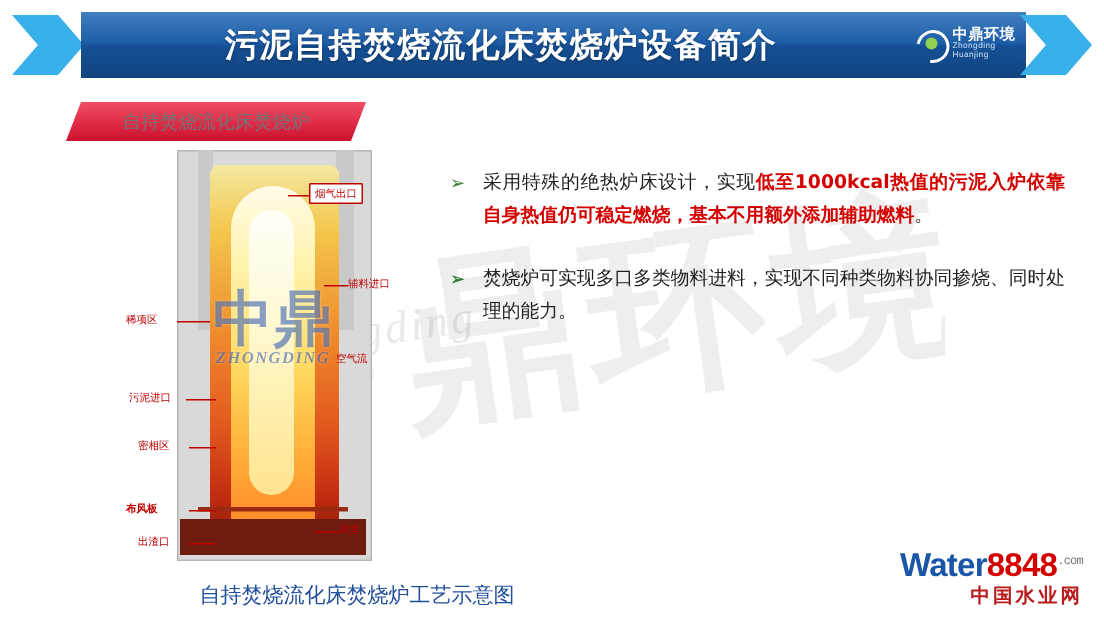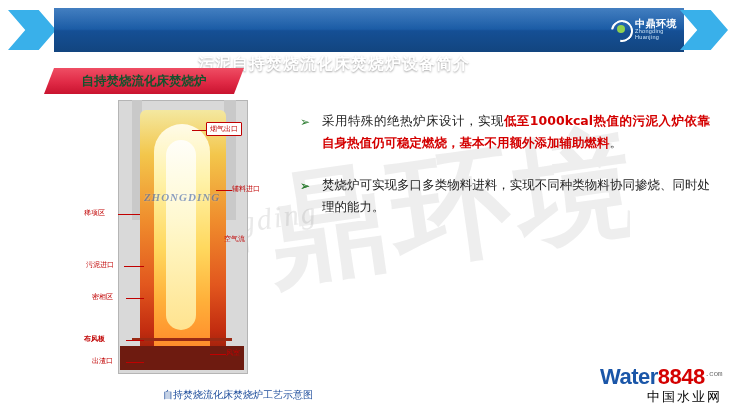--- a/index.html
+++ b/index.html
@@ -30,24 +30,23 @@
     clip-path:polygon(0 0,64% 0,100% 50%,64% 100%,0 100%,36% 50%);
   }
   .chev-right{
     position:absolute;left:680px;top:2px;width:48px;height:40px;
     background:#39b0ea;
     clip-path:polygon(0 0,64% 0,100% 50%,64% 100%,0 100%,36% 50%);
   }
   .header-title{
     position:absolute;left:54px;top:0;width:560px;height:44px;
     display:flex;align-items:center;justify-content:center;
-    color:#ffffff;font-size:16px;font-weight:bold;letter-spacing:1px;
+    color:#ffffff;font-size:22px;font-weight:bold;letter-spacing:1px;
     font-family:"DejaVu Sans","Liberation Sans",sans-serif;
     text-shadow:0 1px 2px rgba(0,0,0,.35);
-    margin-top:34px;
   }
   
   .logo{
     position:absolute;left:610px;top:6px;width:70px;height:32px;
     display:flex;align-items:center;
   }
   .logo-mark{
     width:22px;height:22px;position:relative;flex:0 0 auto;
   }
   .logo-mark .ring{
@@ -65,21 +64,21 @@
 
   
   .ribbon{
     position:absolute;left:44px;top:68px;width:200px;height:26px;
     background:linear-gradient(180deg,#ef4e64 0%,#e02a46 55%,#c9132f 100%);
     clip-path:polygon(10px 0,100% 0,calc(100% - 10px) 100%,0 100%);
   }
   .ribbon-label{
     position:absolute;left:44px;top:68px;width:200px;height:26px;
     display:flex;align-items:center;justify-content:center;
-    color:#14532d;font-size:12.5px;font-weight:bold;
+    color:#737373;font-size:12.5px;font-weight:normal;
     font-family:"DejaVu Sans","Liberation Sans",sans-serif;
   }
 
   
   .watermark{
     position:absolute;left:110px;top:95px;width:520px;height:250px;
     pointer-events:none;overflow:hidden;
   }
   .wm-cn{
     position:absolute;left:30px;top:40px;
@@ -150,21 +149,21 @@
     font-family:"DejaVu Sans","Liberation Sans",sans-serif;
   }
   .callout.box{
     border:1px solid #c00000;background:#ffffff;padding:1px 3px;border-radius:1px;
   }
   .leader{
     position:absolute;background:#c00000;height:1px;
   }
   .caption{
     position:absolute;left:34px;top:288px;width:240px;text-align:center;
-    font-size:10px;color:#1f4e9c;
+    font-size:14px;color:#1f4e9c;
     font-family:"DejaVu Sans","Liberation Sans",sans-serif;
   }
 
   
   .bullets{
     position:absolute;left:300px;top:110px;width:410px;
   }
   .bullet{
     position:relative;padding-left:22px;margin-bottom:20px;
     font-size:12.5px;line-height:1.75;color:#1f1f1f;
@@ -179,21 +178,21 @@
   
   .footer{
     position:absolute;right:14px;bottom:8px;text-align:right;
   }
   .f-water{
     font-size:22px;font-weight:bold;color:#1a56a8;letter-spacing:-0.5px;
     font-family:"Liberation Sans","DejaVu Sans",sans-serif;
   }
   .f-water .num{color:#d40000;}
   .f-water .com{font-size:8px;color:#777;font-weight:normal;vertical-align:super;font-family:Liberation Mono, monospace;}
-  .f-cn{font-size:13px;color:#000000;letter-spacing:2px;font-weight:normal;
+  .f-cn{font-size:13px;color:#b91c1c;letter-spacing:2px;font-weight:bold;
     font-family:"DejaVu Sans","Liberation Sans",sans-serif;margin-top:-2px;}
 </style>
 </head>
 <body>
 
 <div class="slide">
 
   <div class="header">
     <div class="chev-left"></div>
     <div class="header-bar"></div>
@@ -223,20 +222,21 @@
     <div class="furnace"></div>
     <div class="stack-wall-l"></div>
     <div class="stack-wall-r"></div>
     <div class="flame-outer"></div>
     <div class="flame-inner"></div>
     <div class="flame-core"></div>
     <div class="base-dark"></div>
     <div class="grid-line"></div>
 
     <div class="fig-watermark">
+      <span>中鼎</span>
       <div class="en">ZHONGDING</div>
     </div>
 
     <div class="callout box" style="left:122px;top:22px;">烟气出口</div>
     <div class="leader" style="left:108px;top:30px;width:14px;"></div>
 
     <div class="callout" style="left:148px;top:84px;">辅料进口</div>
     <div class="leader" style="left:132px;top:90px;width:16px;"></div>
 
     <div class="callout" style="left:0px;top:108px;">稀项区</div>

